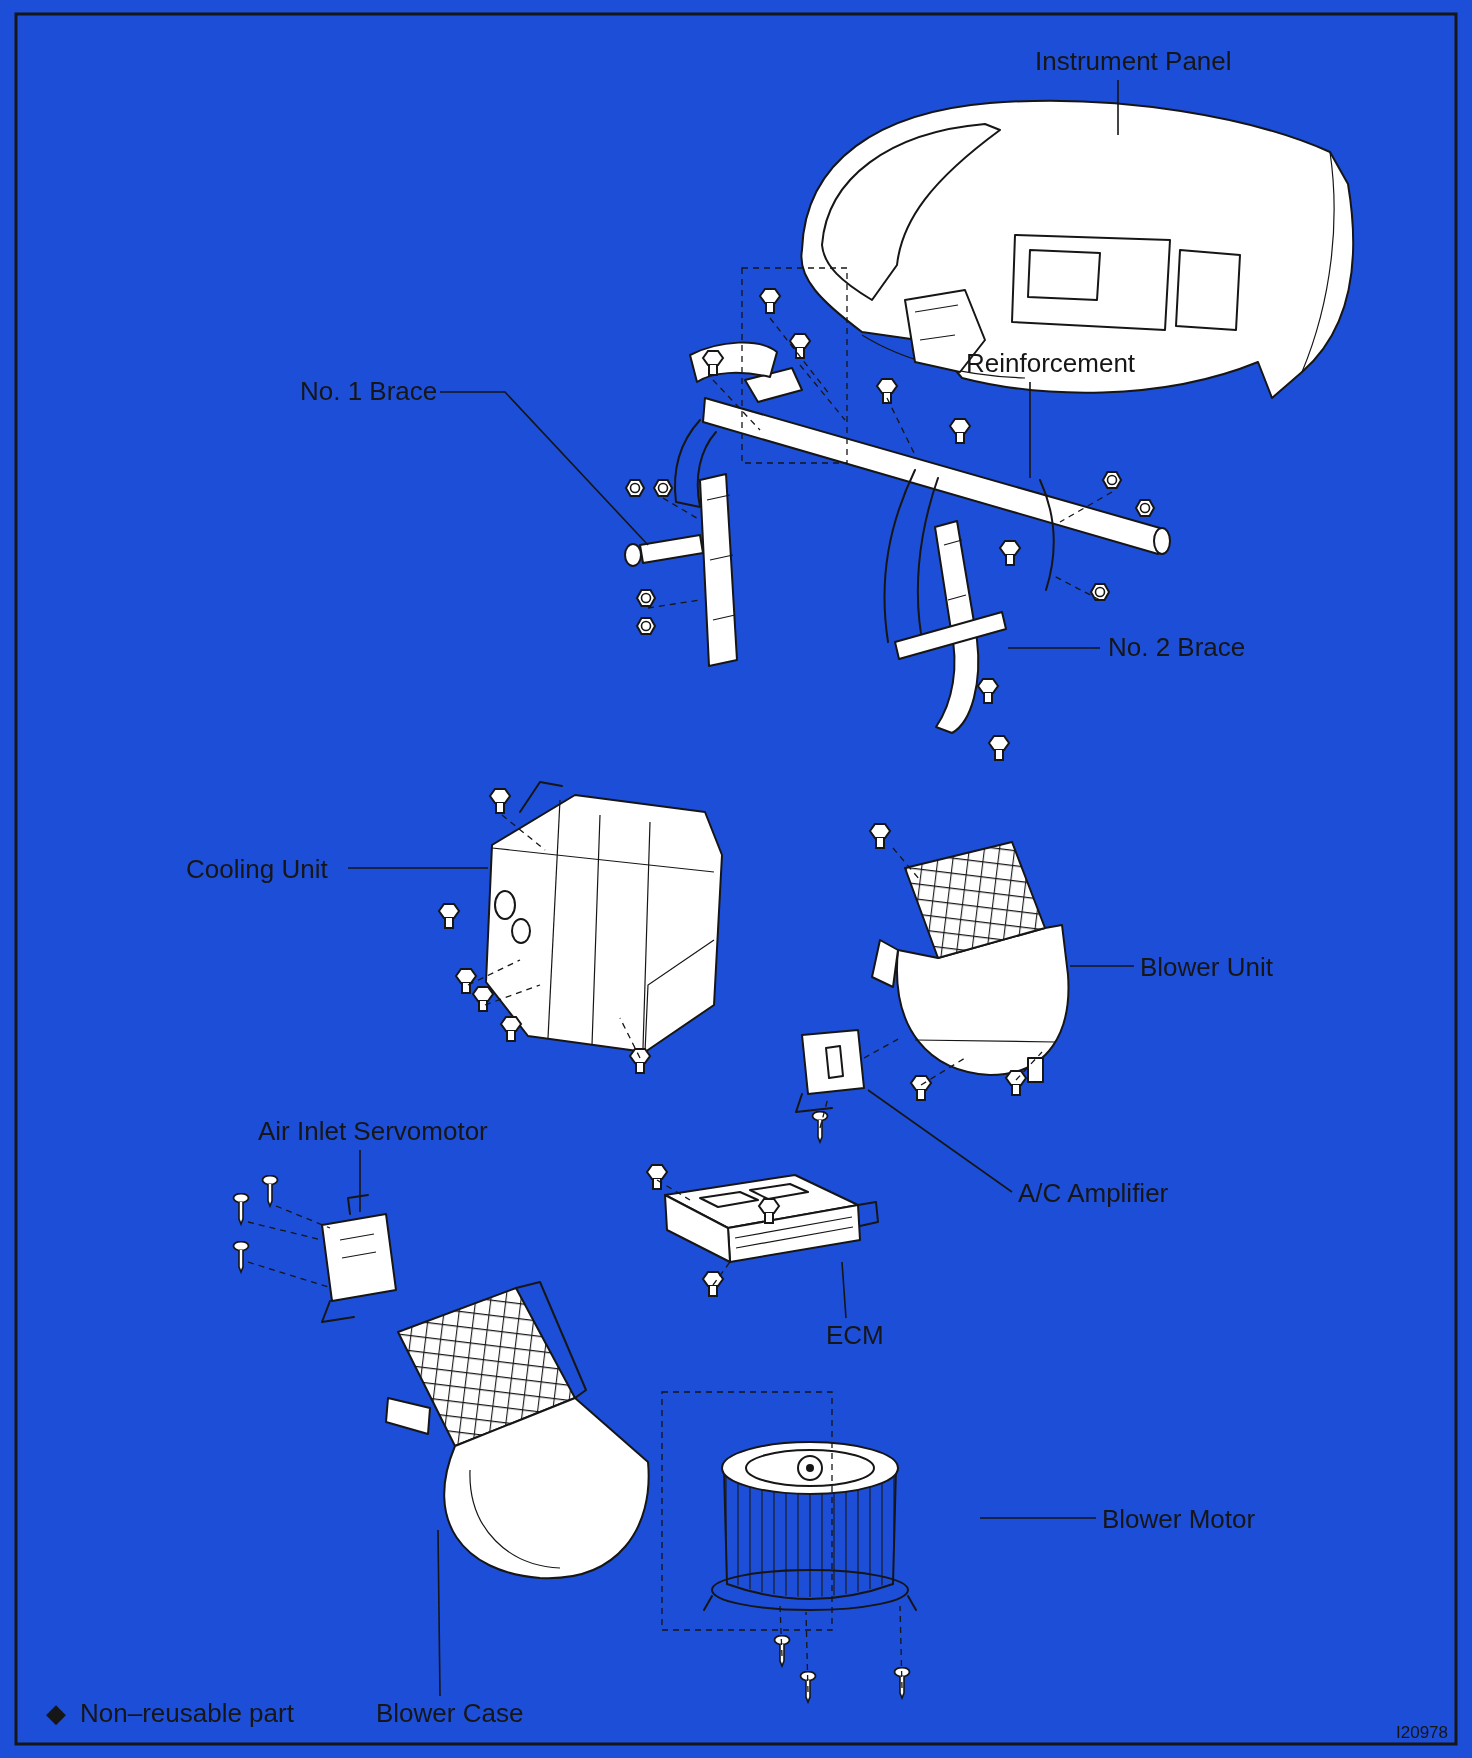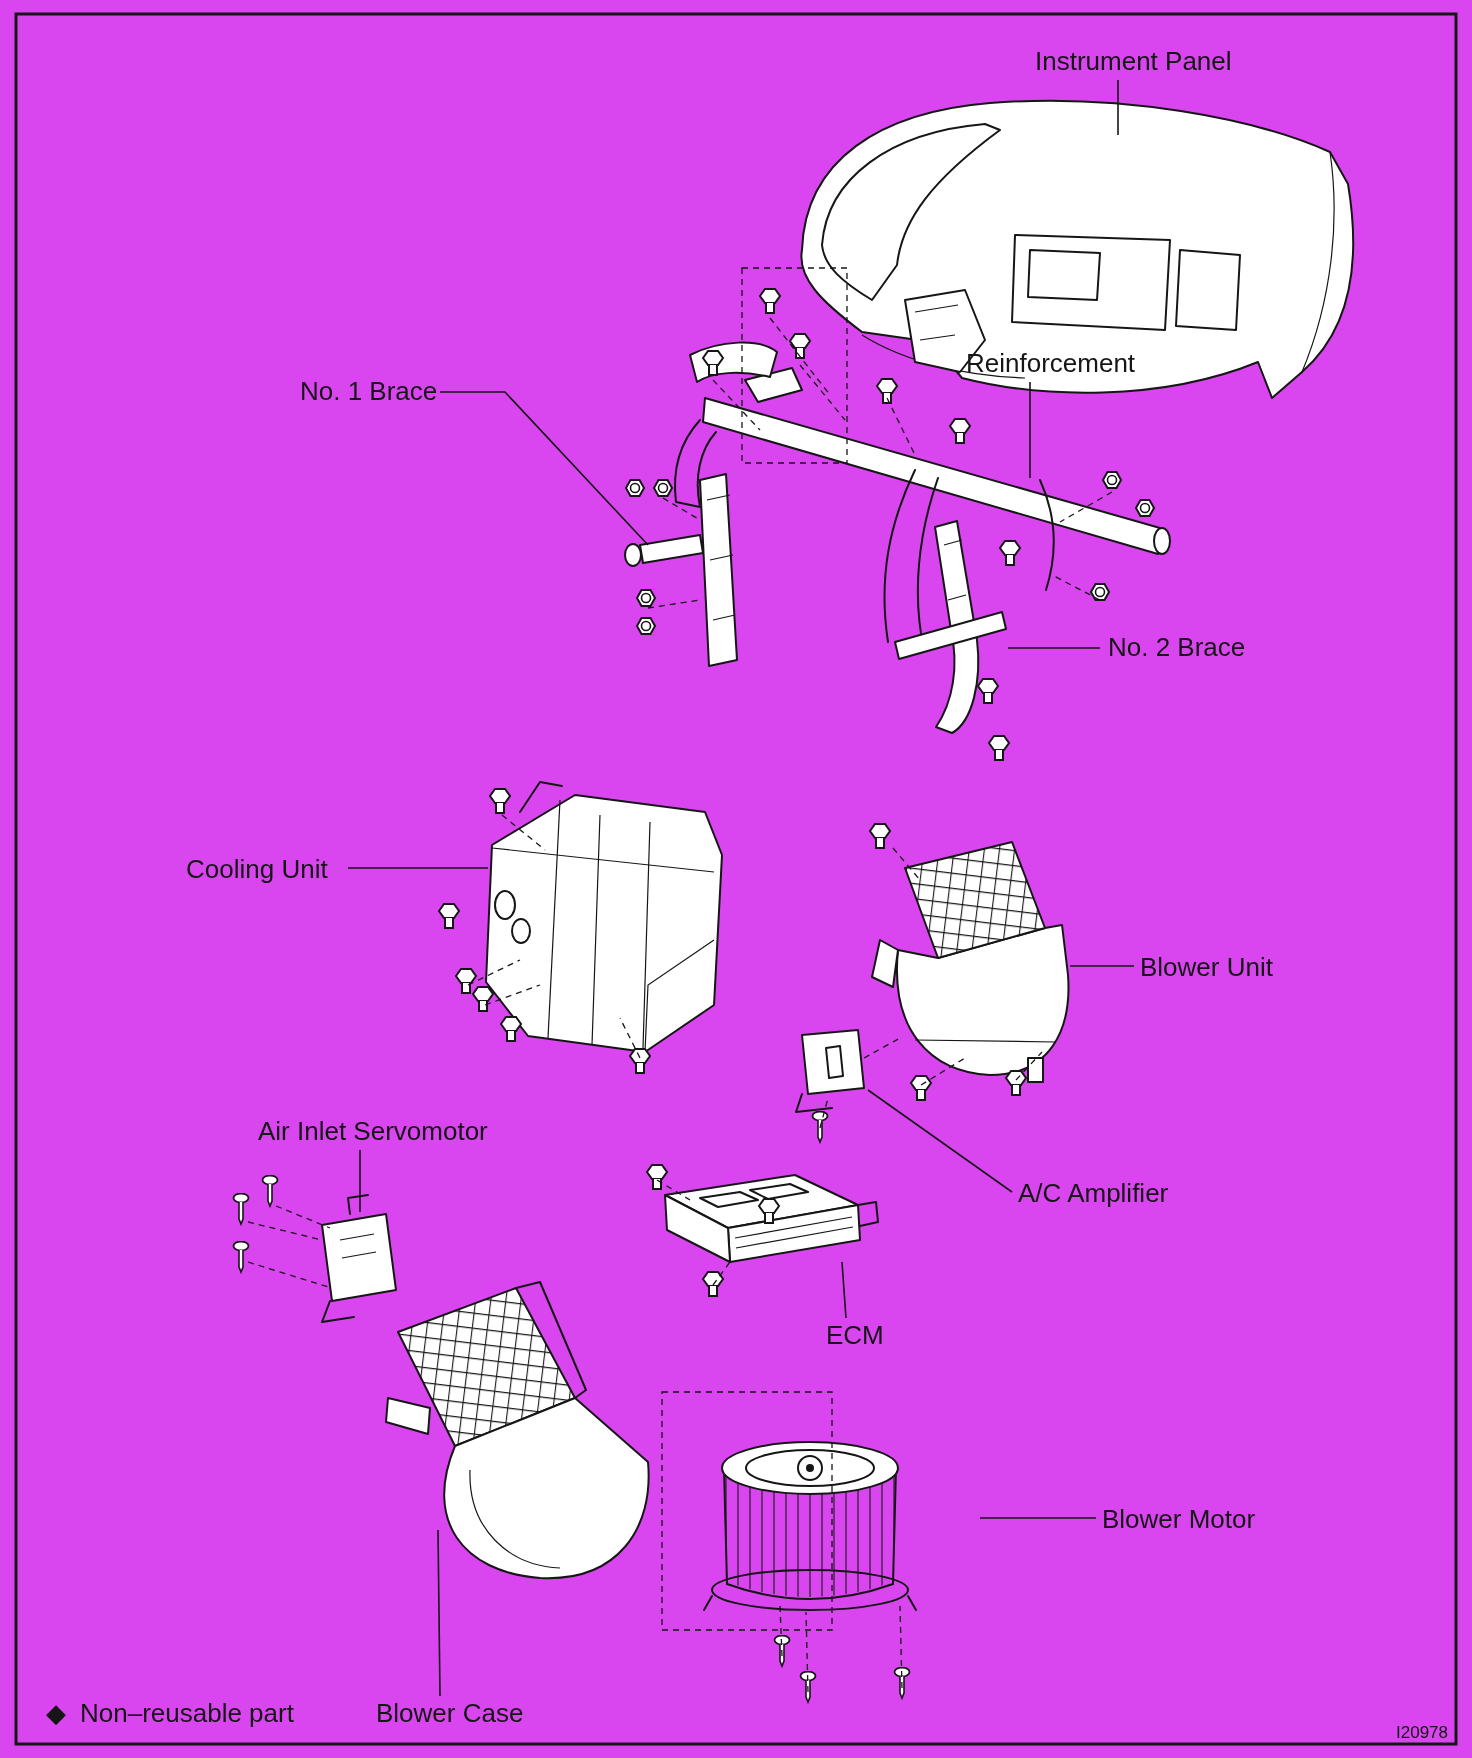--- a/index.html
+++ b/index.html
@@ -1,19 +1,19 @@
 <!DOCTYPE html>
 <html><head>
 <meta charset="utf-8">
 <style>
   html,body{margin:0;padding:0;background:#fff;}
   .page{
     position:relative;
     width:1472px;height:1758px;
-    background:#d946ef;
+    background:#1d4ed8;
     font-family:"Liberation Sans", sans-serif;
     overflow:hidden;
   }
   svg{display:block}
   text{fill:#161616;font-family:"Liberation Sans", sans-serif;}
   .lbl{font-size:26px;}
   .code{font-size:17px;}
   .ln{stroke:#161616;stroke-width:1.6;fill:none;}
   .outline{stroke:#161616;stroke-width:2;fill:none;stroke-linejoin:round;stroke-linecap:round;}
   .solid{stroke:#161616;stroke-width:2;fill:#fff;stroke-linejoin:round;stroke-linecap:round;}

